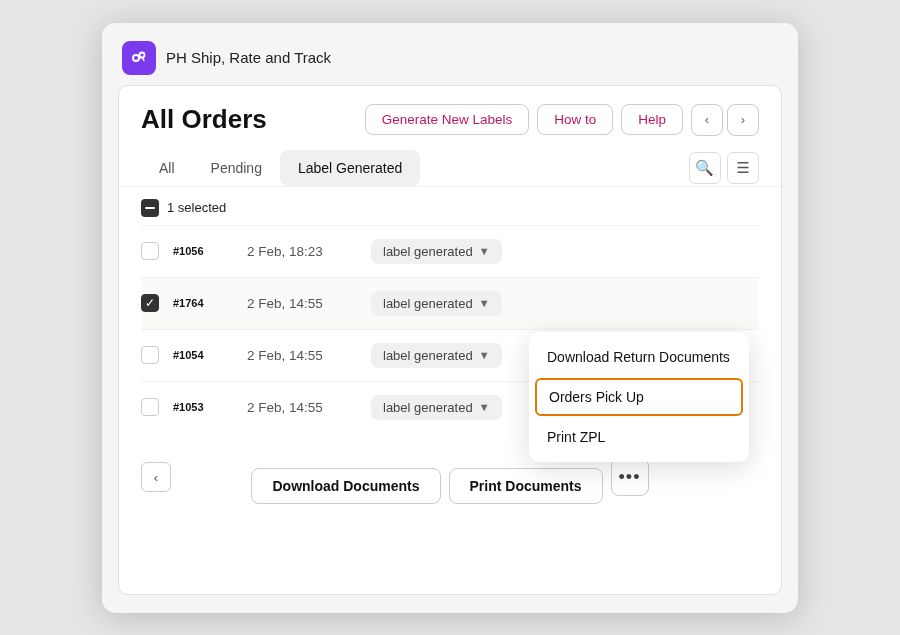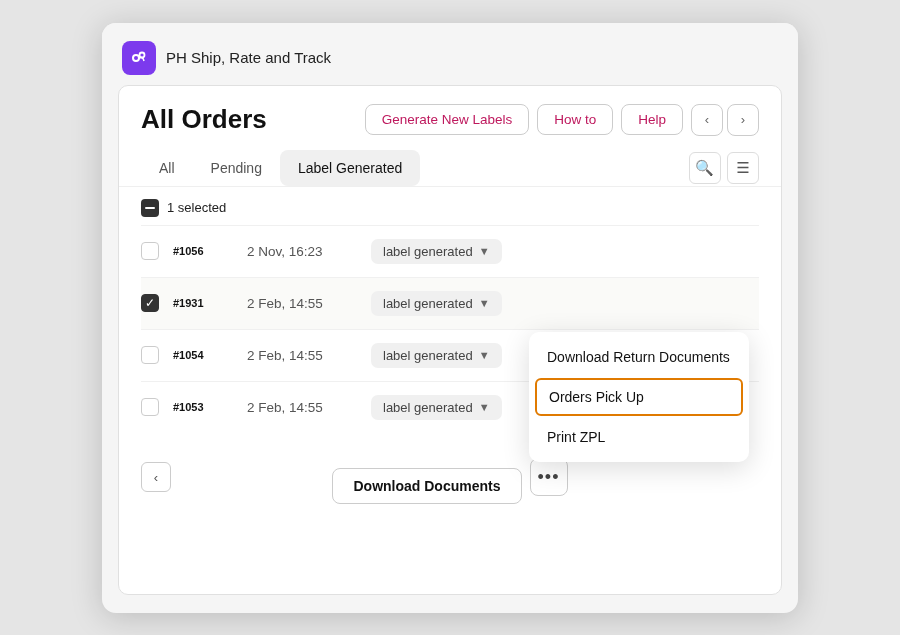--- a/index.html
+++ b/index.html
@@ -352,30 +352,30 @@
     <div class="orders-table">
 
       <div class="selection-bar">
         <div class="checkbox-minus"></div>
         <span>1 selected</span>
       </div>
 
       <div class="order-row">
         <div class="checkbox"></div>
         <span class="order-id">#1056</span>
-        <span class="order-date">2 Nov, 16:23</span>
+        <span class="order-date">2 Feb, 18:23</span>
         <div class="status-badge">
           <span>label generated</span>
           <span class="chevron-down">▼</span>
         </div>
       </div>
 
       <div class="order-row selected">
         <div class="checkbox checked">✓</div>
-        <span class="order-id">#1931</span>
+        <span class="order-id">#1764</span>
         <span class="order-date">2 Feb, 14:55</span>
         <div class="status-badge">
           <span>label generated</span>
           <span class="chevron-down">▼</span>
         </div>
       </div>
 
       <div class="order-row">
         <div class="checkbox"></div>
         <span class="order-id">#1054</span>
@@ -393,20 +393,21 @@
         <div class="status-badge">
           <span>label generated</span>
           <span class="chevron-down">▼</span>
         </div>
       </div>
     </div>
 
     <div class="bottom-bar">
       <button class="pagination-arrow">‹</button>
       <button class="btn-action">Download Documents</button>
+      <button class="btn-action">Print Documents</button>
       <button class="btn-dots">
         <span>•••</span>
       </button>
 
       <div class="dropdown-menu">
         <div class="dropdown-item">
           <span>Download Return Documents</span>
         </div>
         <div class="dropdown-item highlighted">
           <span>Orders Pick Up</span>

